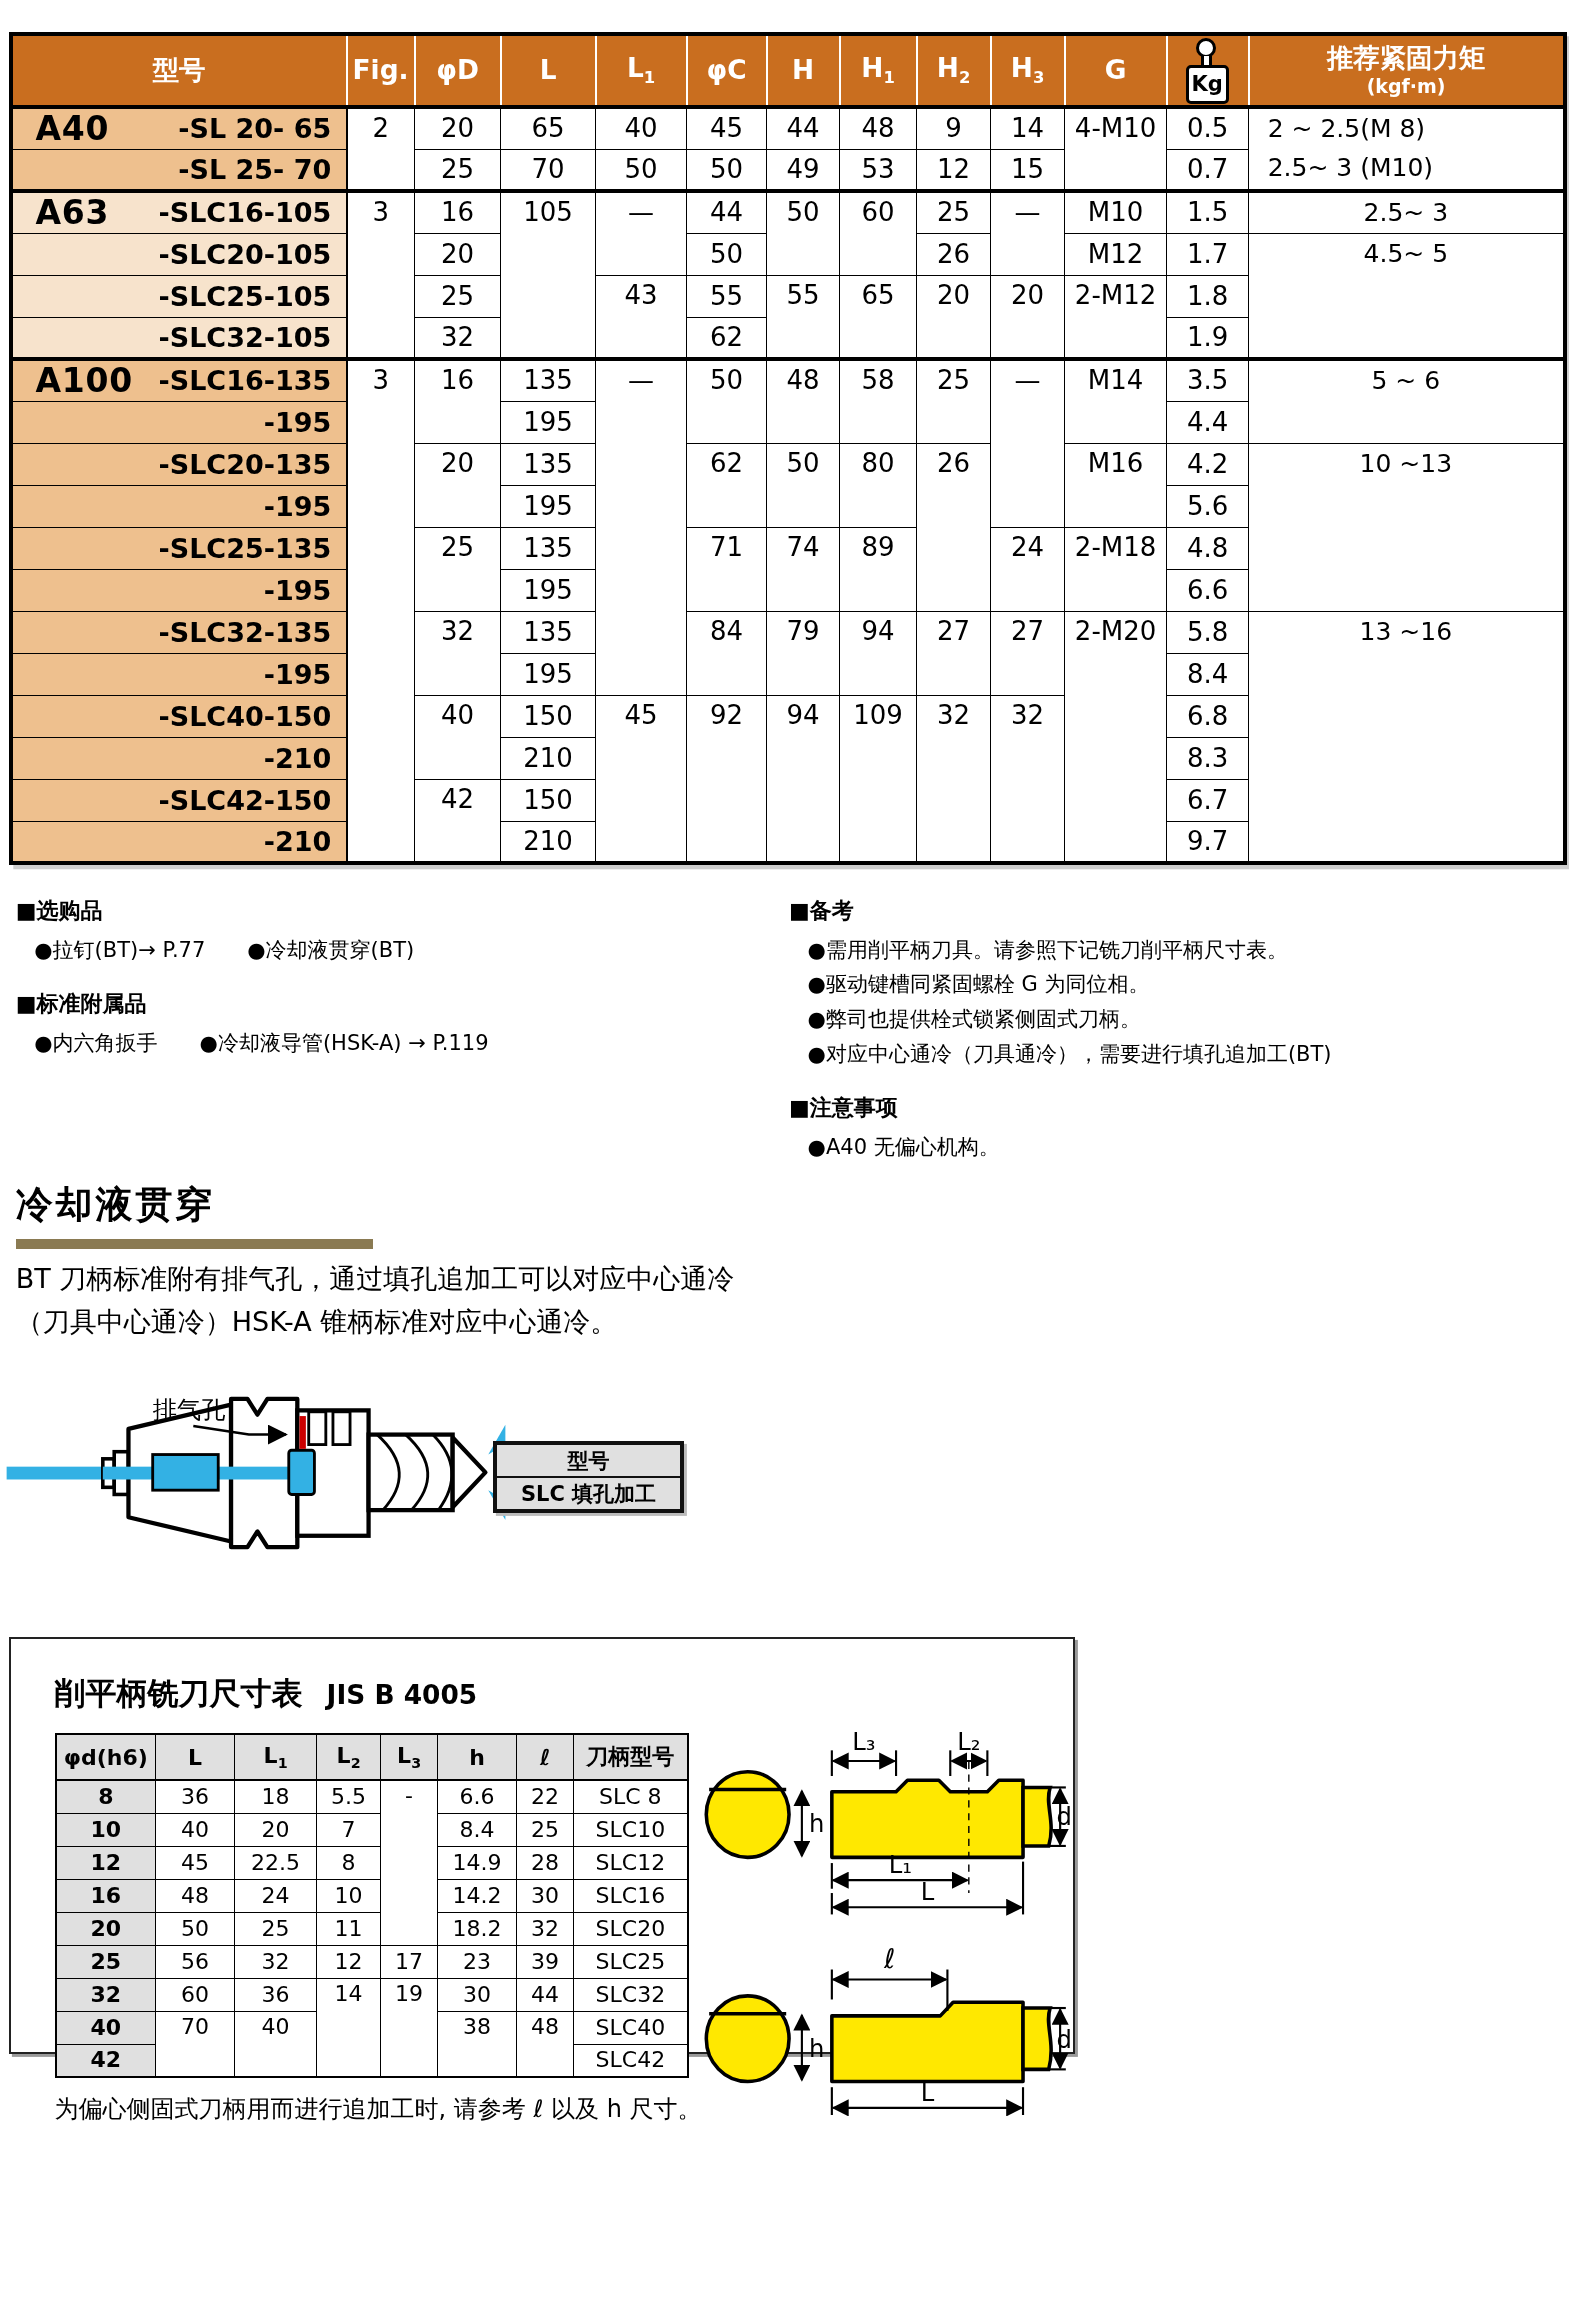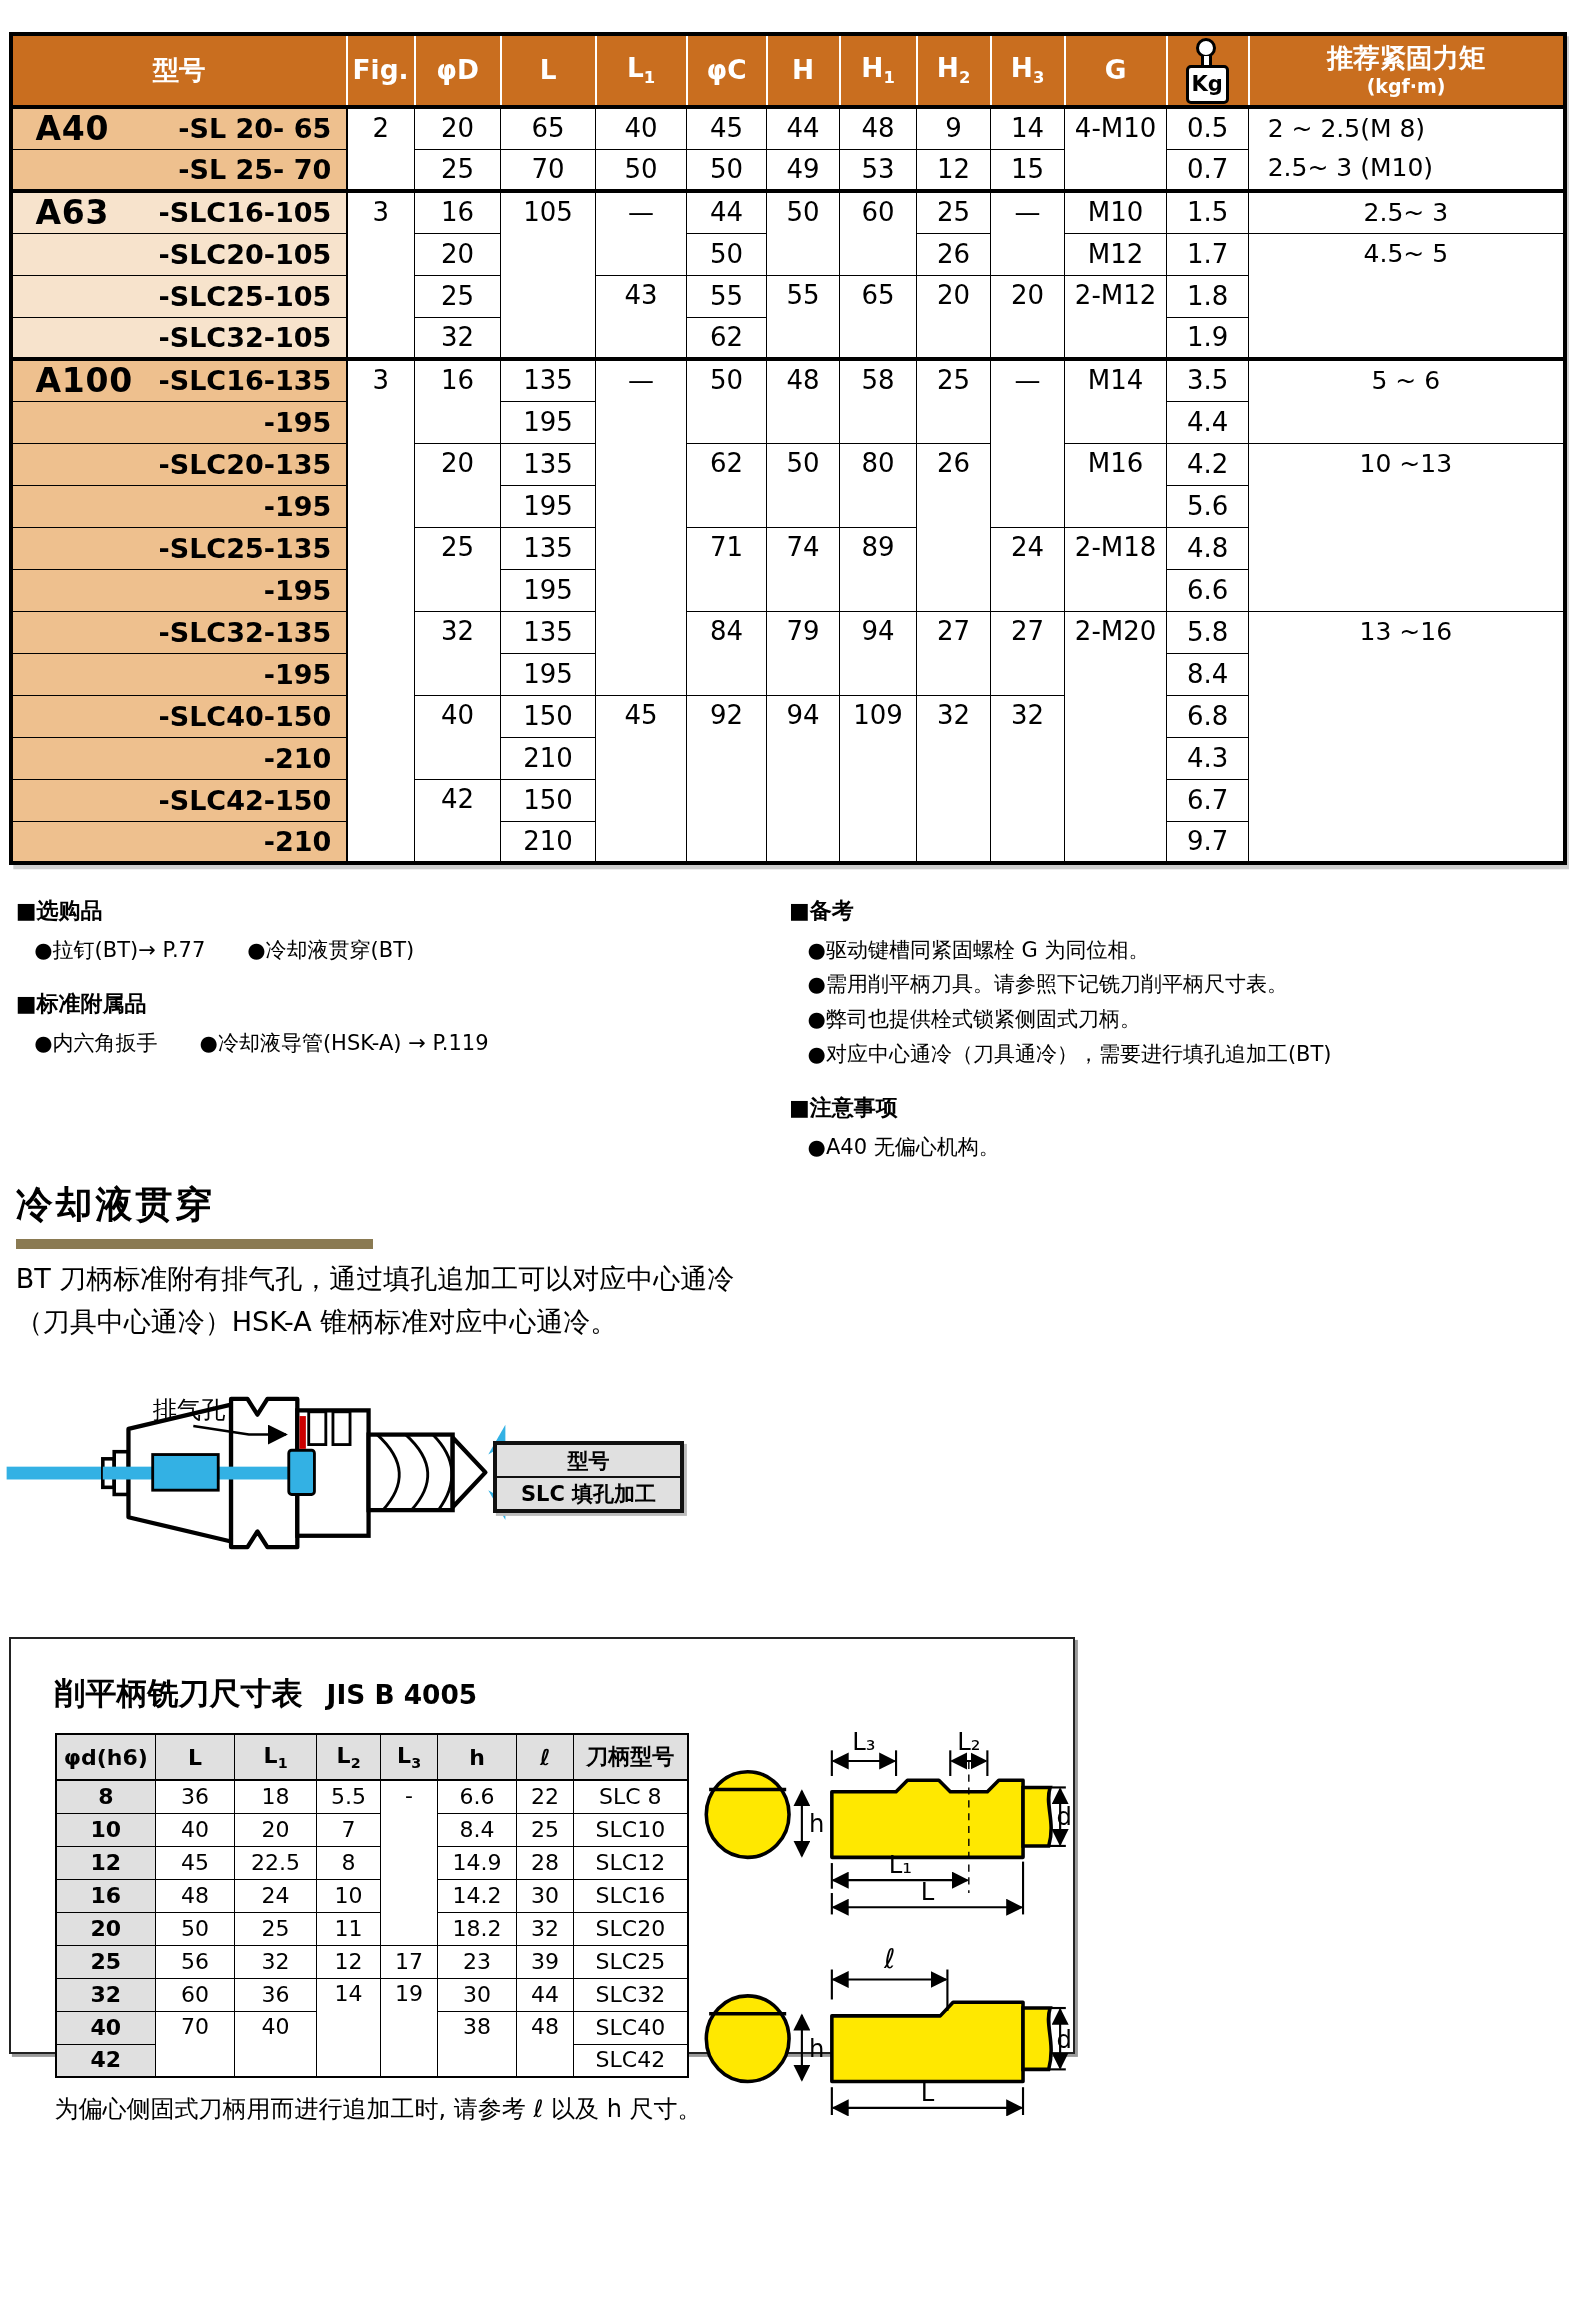--- a/index.html
+++ b/index.html
@@ -261,21 +261,21 @@
           <td class="num vt" rowspan="4">92</td>
           <td class="num vt" rowspan="4">94</td>
           <td class="num vt" rowspan="4">109</td>
           <td class="num vt" rowspan="4">32</td>
           <td class="num vt" rowspan="4">32</td>
           <td class="num">6.8</td>
         </tr>
         <tr>
           <td class="model tan"><span class="mname">-210</span></td>
           <td class="num">210</td>
-          <td class="num">4.3</td>
+          <td class="num">8.3</td>
         </tr>
         <tr>
           <td class="model tan"><span class="mname">-SLC42-150</span></td>
           <td class="num vt" rowspan="2">42</td>
           <td class="num">150</td>
           <td class="num">6.7</td>
         </tr>
         <tr>
           <td class="model tan"><span class="mname">-210</span></td>
           <td class="num">210</td>
@@ -296,22 +296,22 @@
       <div class="nlines">
           <div class="line">●内六角扳手　　●冷却液导管(HSK-A) → P.119</div>
         </div>
     </div>
   </div>
 
   <div class="notes notes-r">
     <div class="nsec">
       <div class="ntitle">■备考</div>
       <div class="nlines">
+          <div class="line">●需用削平柄刀具。请参照下记铣刀削平柄尺寸表。</div>
           <div class="line">●驱动键槽同紧固螺栓 G 为同位相。</div>
-          <div class="line">●需用削平柄刀具。请参照下记铣刀削平柄尺寸表。</div>
           <div class="line">●弊司也提供栓式锁紧侧固式刀柄。</div>
           <div class="line">●对应中心通冷（刀具通冷），需要进行填孔追加工(BT)</div>
         </div>
     </div>
     <div class="nsec">
       <div class="ntitle">■注意事项</div>
       <div class="nlines">
           <div class="line">●A40 无偏心机构。</div>
         </div>
     </div>

